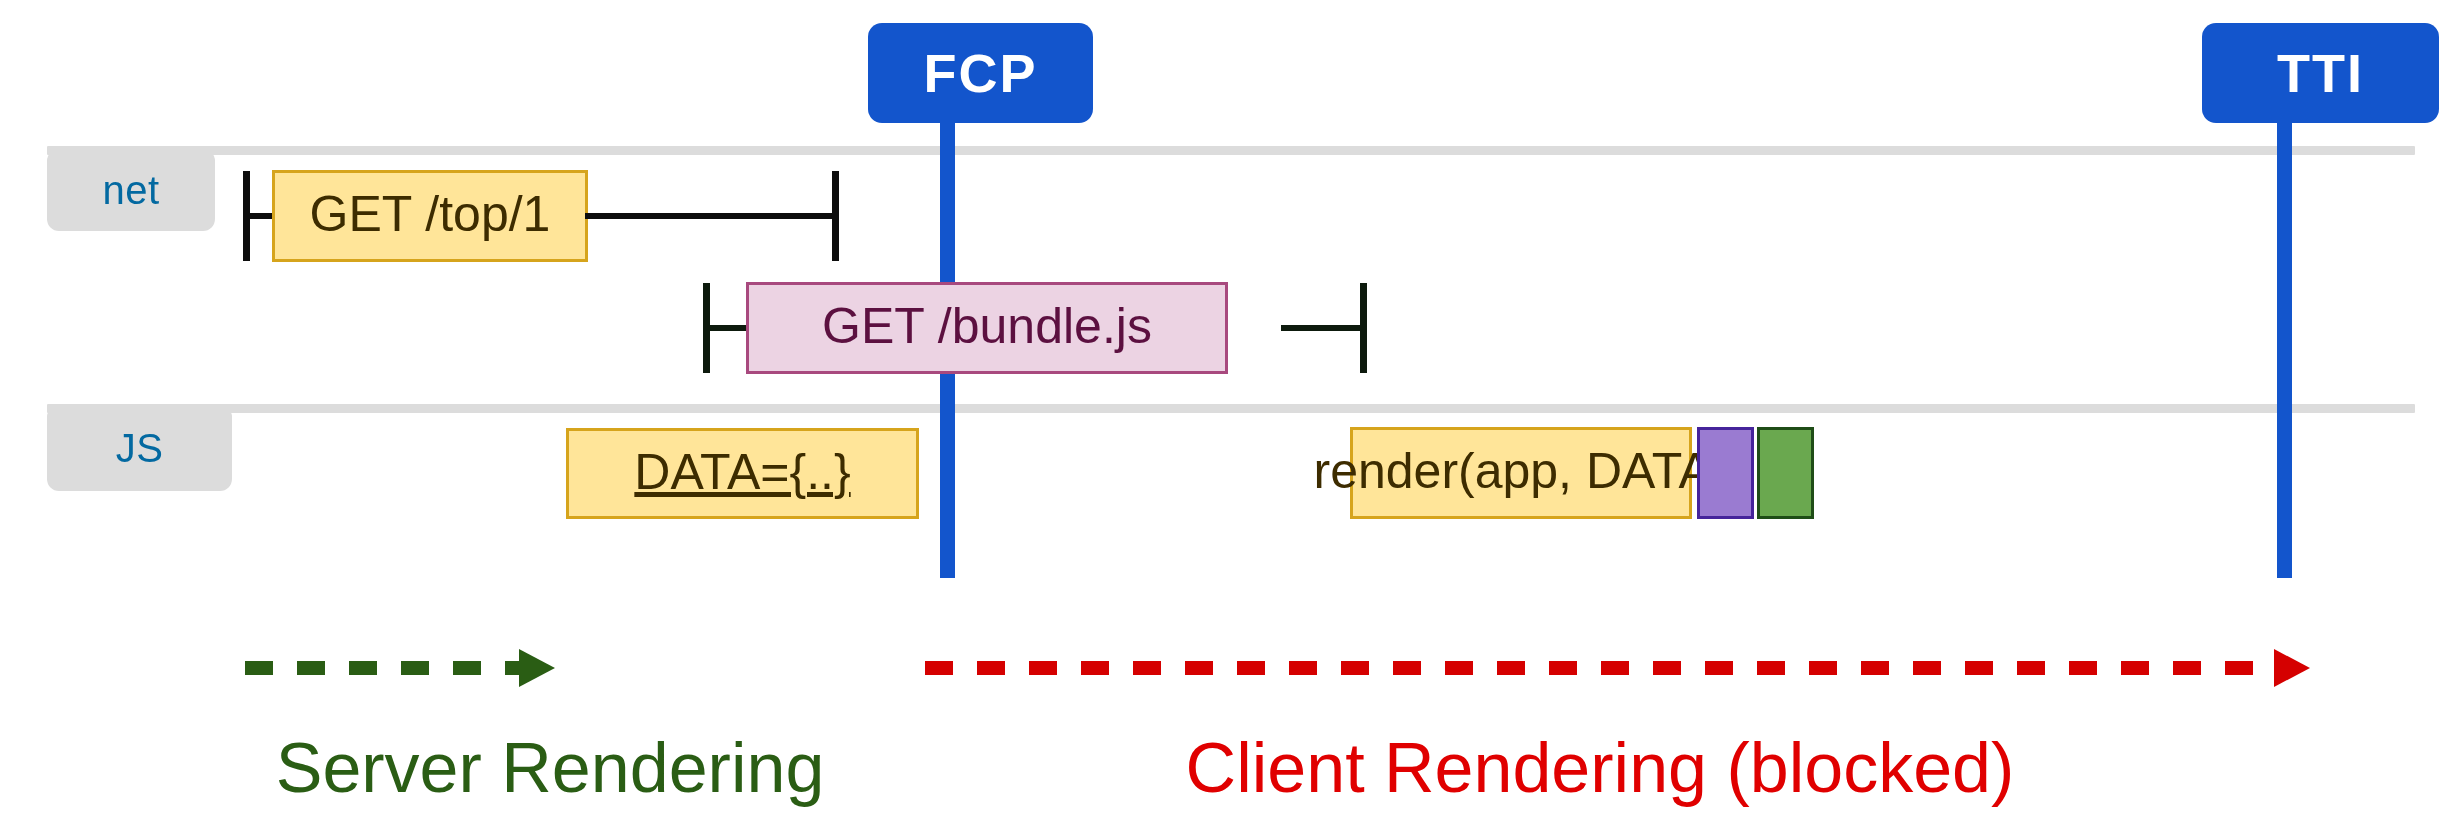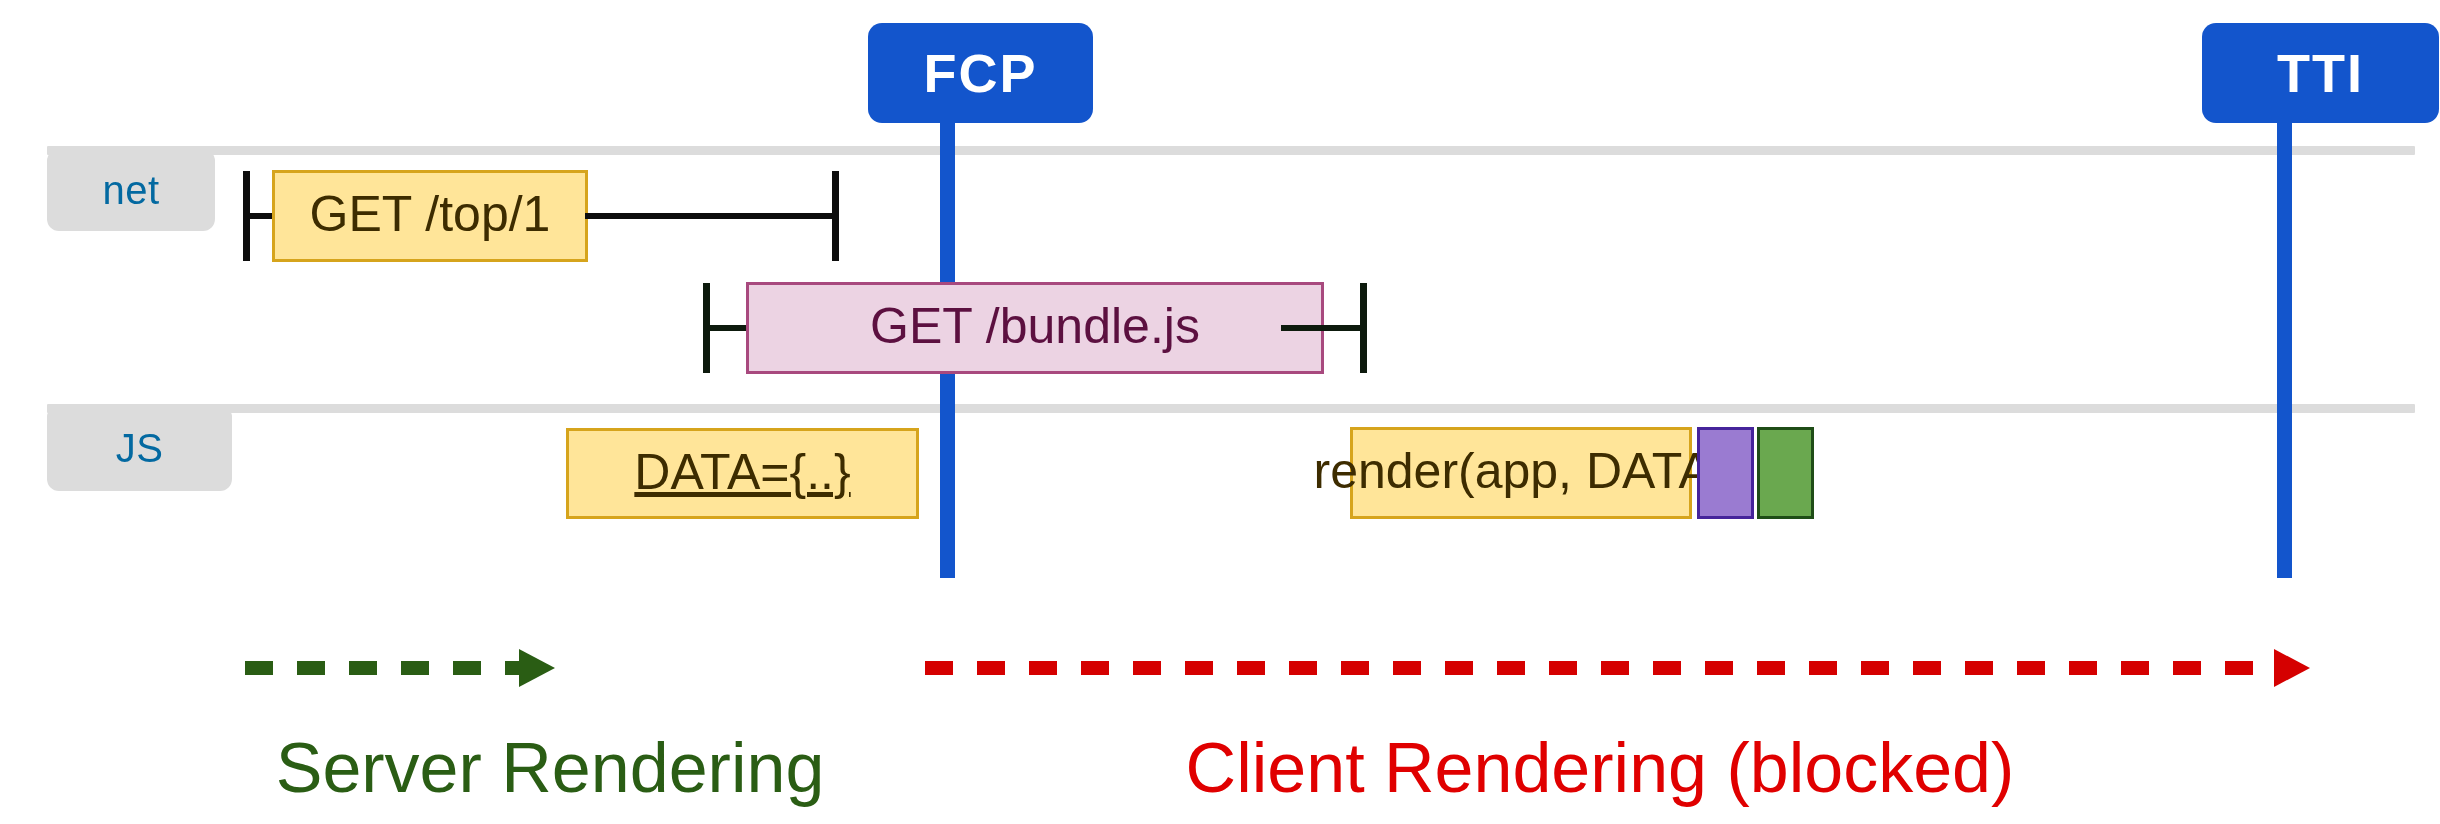--- a/index.html
+++ b/index.html
@@ -102,21 +102,21 @@
   .whisker-arm.dark { background: #0d1a0d; }
   
   #net1-cap-left  { left: 243px; top: 171px; height: 90px; }
   #net1-arm-left  { left: 243px; top: 213px; width: 36px; }
   #net1-box       { left: 272px; top: 170px; width: 316px; height: 92px; }
   #net1-arm-right { left: 585px; top: 213px; width: 250px; }
   #net1-cap-right { left: 832px; top: 171px; height: 90px; }
   
   #net2-cap-left  { left: 703px; top: 283px; height: 90px; }
   #net2-arm-left  { left: 703px; top: 325px; width: 48px; }
-  #net2-box       { left: 746px; top: 282px; width: 578px; height: 92px; }
+  #net2-box       { left: 746px; top: 282px; width: 482px; height: 92px; }
   #net2-arm-right { left: 1281px; top: 325px; width: 85px; }
   #net2-cap-right { left: 1360px; top: 283px; height: 90px; }
   
   #js-data   { left: 566px;  top: 428px; width: 353px; height: 91px; text-decoration: underline; }
   #js-render { left: 1350px; top: 427px; width: 342px; height: 92px; }
   .task-block {
     position: absolute;
     box-sizing: border-box;
   }
   #js-purple {

